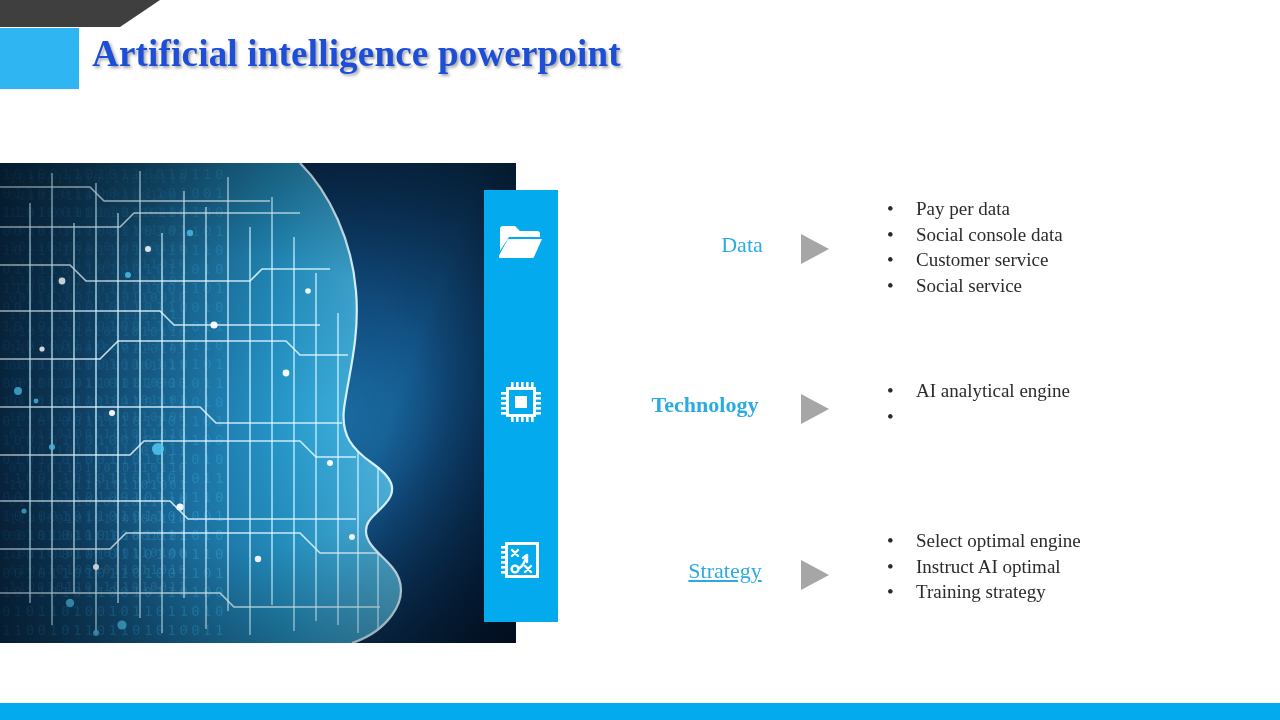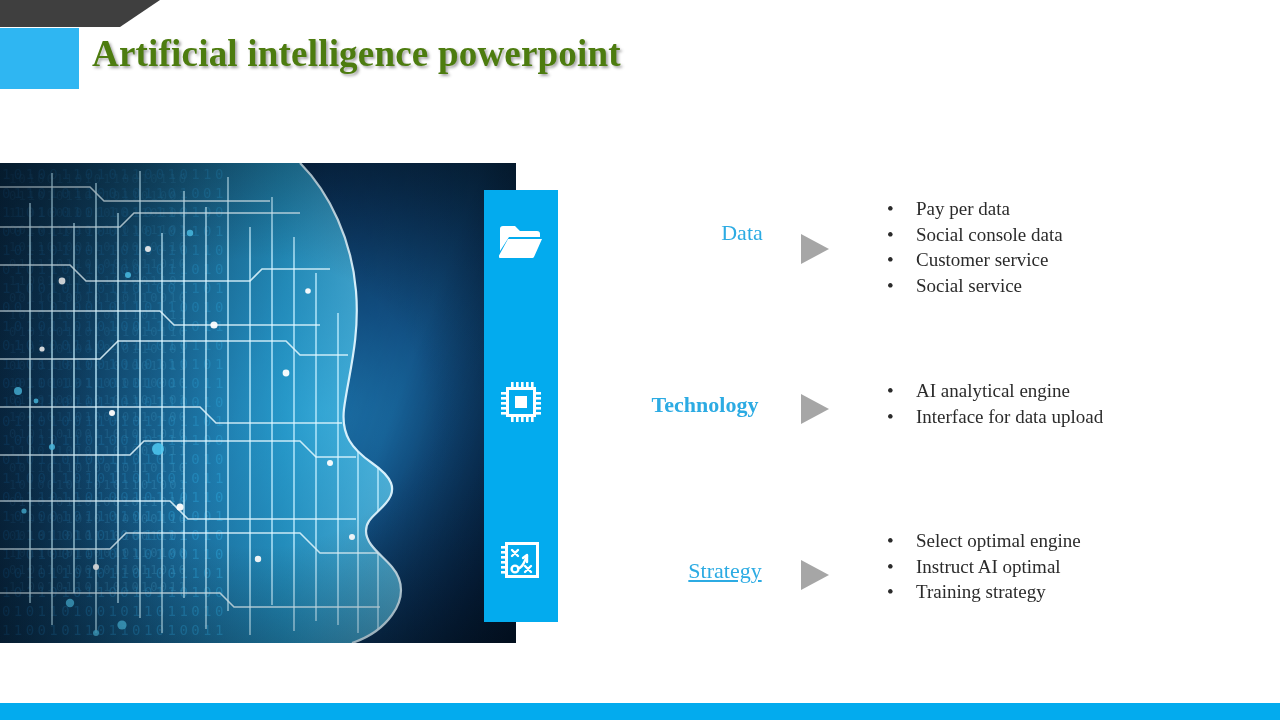--- a/index.html
+++ b/index.html
@@ -28,21 +28,21 @@
     left: 0; top: 28px;
     width: 79px; height: 61px;
     background: #2fb6f2;
   }
   #page-title {
     position: absolute;
     left: 92px; top: 32px;
     font-family: "Liberation Serif", serif;
     font-size: 37px;
     font-weight: bold;
-    color: #4d7c0f;
+    color: #1d4ed8;
     letter-spacing: 0.2px;
     white-space: nowrap;
     text-shadow: 2px 2px 3px rgba(160,160,160,0.95);
   }
 
   
   #hero-image {
     position: absolute;
     left: 0; top: 163px;
     width: 516px; height: 480px;
@@ -106,21 +106,21 @@
 
   .row-label {
     position: absolute;
     width: 170px;
     text-align: center;
     font-family: "Liberation Serif", serif;
     font-size: 22px;
     color: #2cabe3;
     white-space: nowrap;
   }
-  #row-data .row-label       { left: 37px; top: 24px; text-align: center; }
+  #row-data .row-label       { left: 37px; top: 36px; text-align: center; }
   #row-technology .row-label { left: 0px;  top: 14px; font-weight: bold; }
   #row-strategy .row-label   { left: 20px; top: 30px; text-decoration: underline; }
 
   .row-arrow {
     position: absolute;
     width: 0; height: 0;
     border-top: 15px solid transparent;
     border-bottom: 15px solid transparent;
     border-left: 28px solid #a6a6a6;
   }
@@ -378,21 +378,21 @@
     <li><span class="bullet-dot">•</span><span>Customer service</span></li>
     <li><span class="bullet-dot">•</span><span>Social service</span></li>
   </ul>
 </div>
 
 <div class="content-row" id="row-technology">
   <div class="row-label">Technology</div>
   <div class="row-arrow"></div>
   <ul class="bullet-list">
     <li><span class="bullet-dot">•</span><span>AI analytical engine</span></li>
-    <li><span class="bullet-dot">•</span><span>Interface for data upload</span></li>
+    <li><span class="bullet-dot">•</span></li>
   </ul>
 </div>
 
 <div class="content-row" id="row-strategy">
   <div class="row-label">Strategy</div>
   <div class="row-arrow"></div>
   <ul class="bullet-list">
     <li><span class="bullet-dot">•</span><span>Select optimal engine</span></li>
     <li><span class="bullet-dot">•</span><span>Instruct AI optimal</span></li>
     <li><span class="bullet-dot">•</span><span>Training strategy</span></li>

